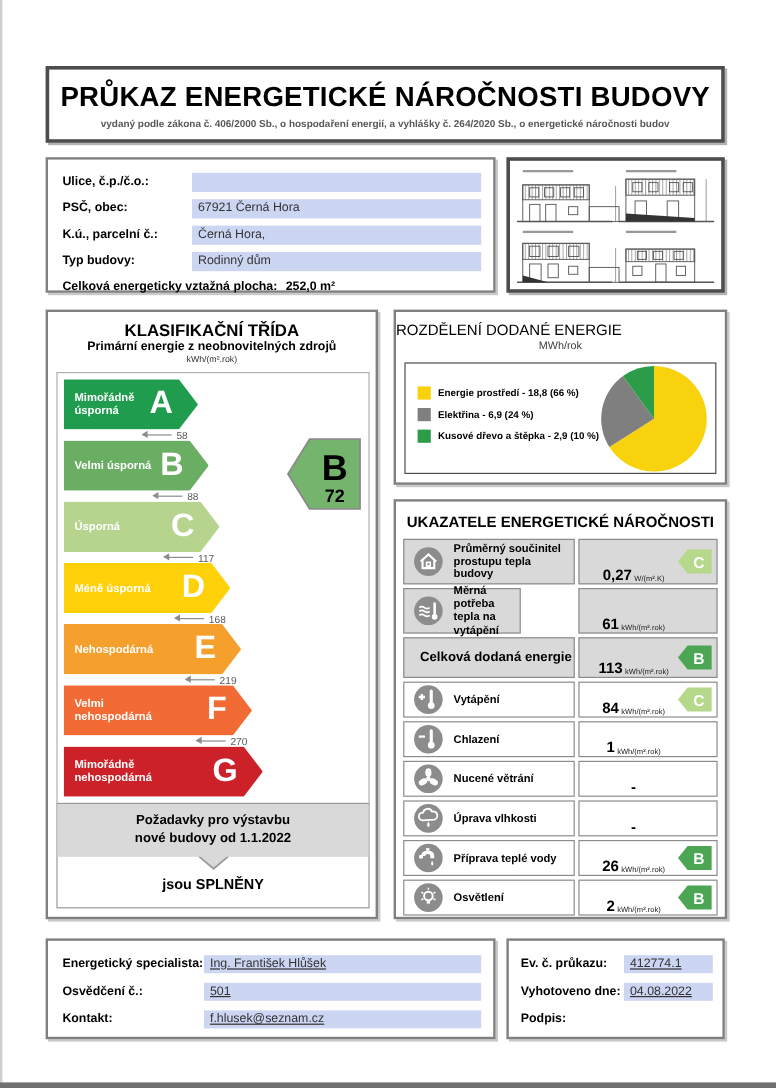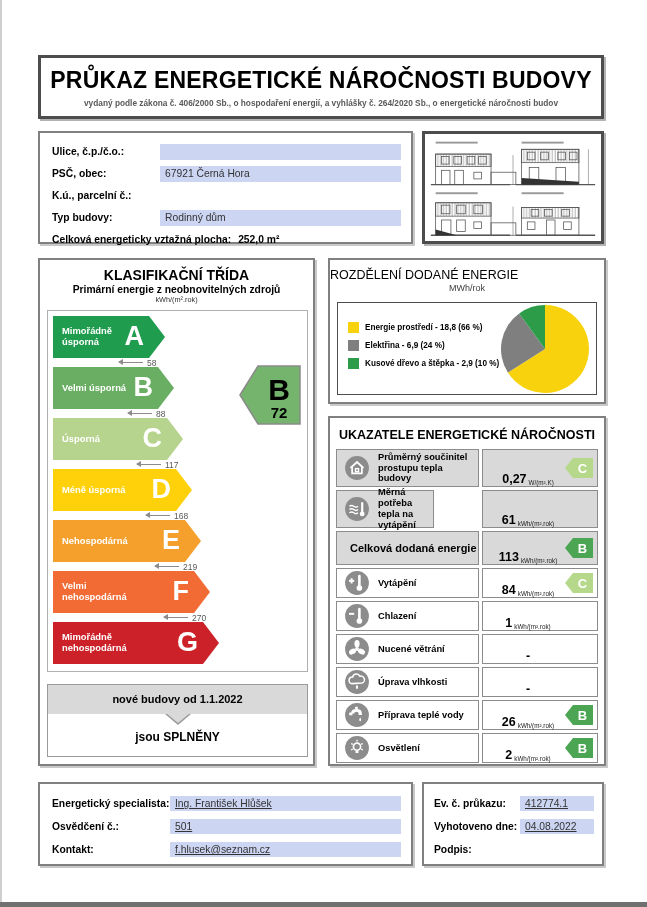--- a/index.html
+++ b/index.html
@@ -109,20 +109,21 @@
       <div class="info-row">
         <span class="info-label">Ulice, č.p./č.o.:</span>
         <span class="info-field"></span>
       </div>
       <div class="info-row">
         <span class="info-label">PSČ, obec:</span>
         <span class="info-field">67921 Černá Hora</span>
       </div>
       <div class="info-row">
         <span class="info-label">K.ú., parcelní č.:</span>
+        <span class="info-field">Černá Hora,</span>
       </div>
       <div class="info-row">
         <span class="info-label">Typ budovy:</span>
         <span class="info-field">Rodinný dům</span>
       </div>
       <div class="info-row">
         <span class="info-area-label">Celková energeticky vztažná plocha:</span>
         <span class="info-area-value">252,0 m²</span>
       </div>
     </div>
@@ -247,20 +248,21 @@
           </div>
         </div>
       <svg class="rating-arrow" width="64" height="64" viewBox="0 0 64 64">
         <polygon id="rating-poly" points="2,32 20,3 62,3 62,61 20,61" fill="#74b46c" stroke="#8a8a8a" stroke-width="1.5"></polygon>
         <text x="41" y="37" text-anchor="middle" font-size="30" font-weight="bold" fill="#000">B</text>
         <text x="41" y="55" text-anchor="middle" font-size="15" font-weight="bold" fill="#000">72</text>
       </svg>
     </div>
     <div class="req-box">
       <div class="req-head">
+        <div>Požadavky pro výstavbu</div>
         <div>nové budovy od 1.1.2022</div>
       </div>
       <div class="req-result">jsou SPLNĚNY</div>
     </div>
   </div>
 
   <div class="box bd-med pie-panel">
     <div class="pie-title">ROZDĚLENÍ DODANÉ ENERGIE</div>
     <div class="pie-unit">MWh/rok</div>
     <div class="pie-inner">

